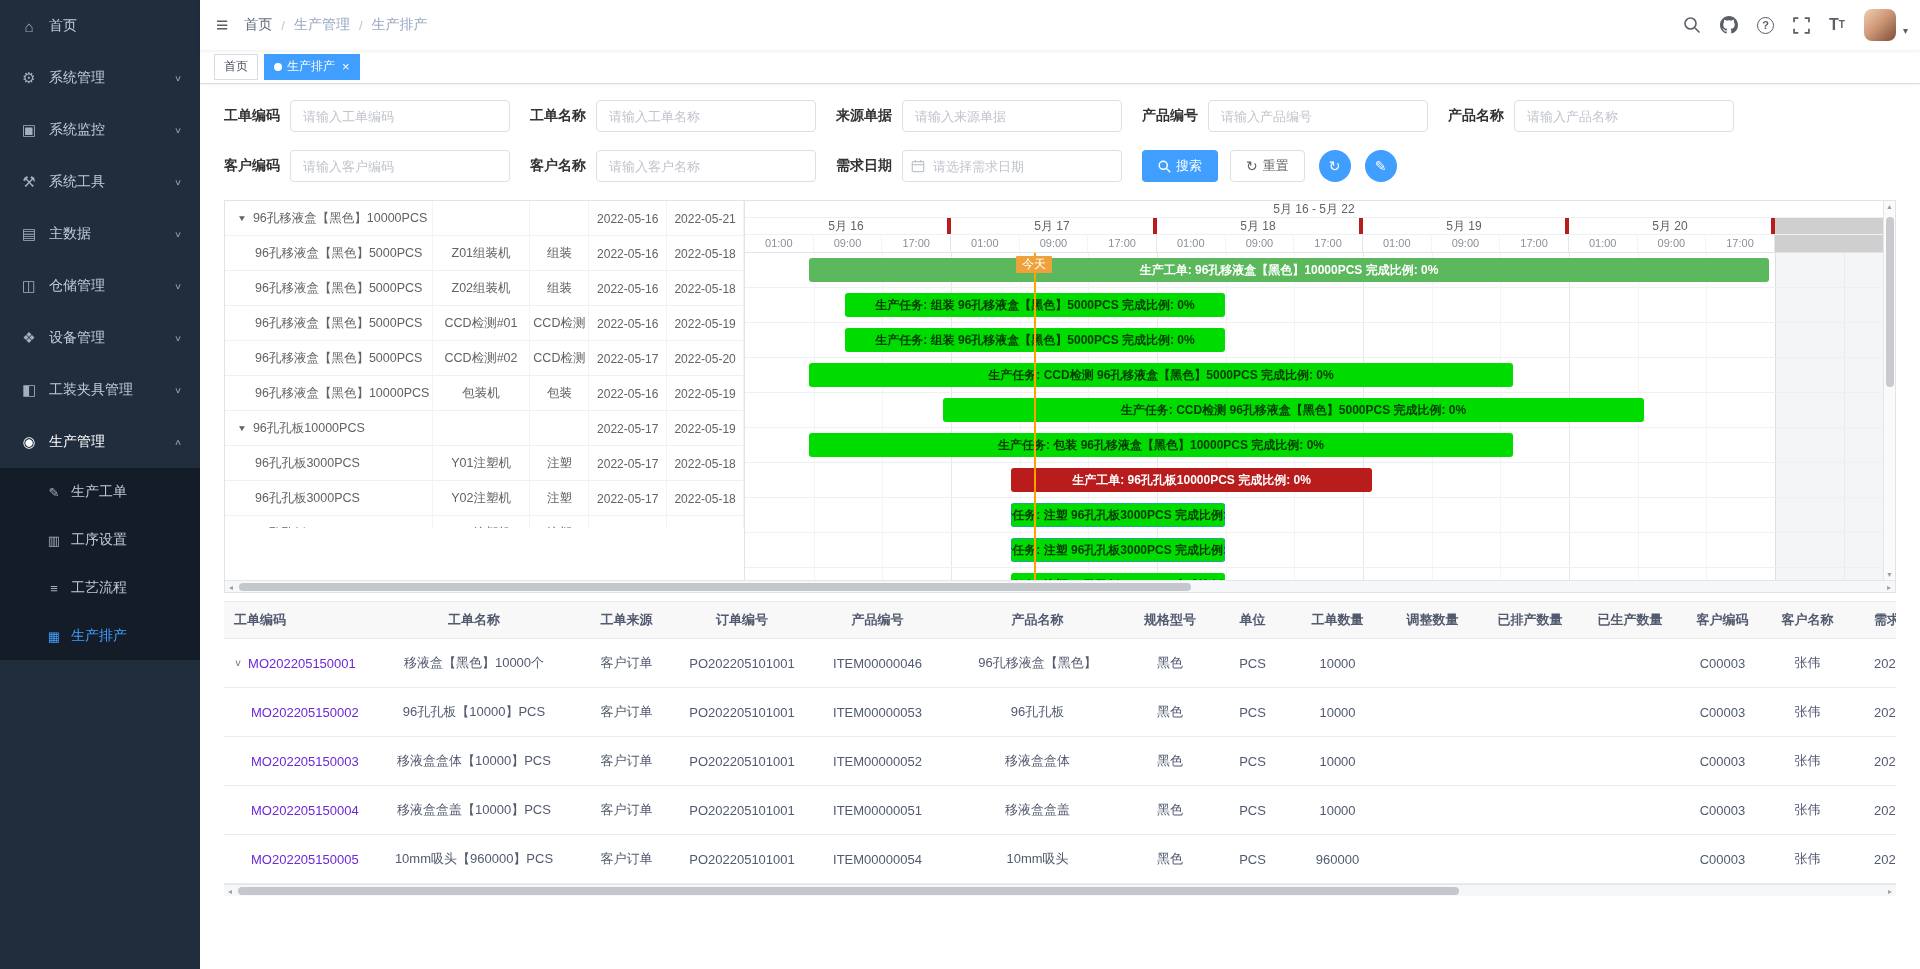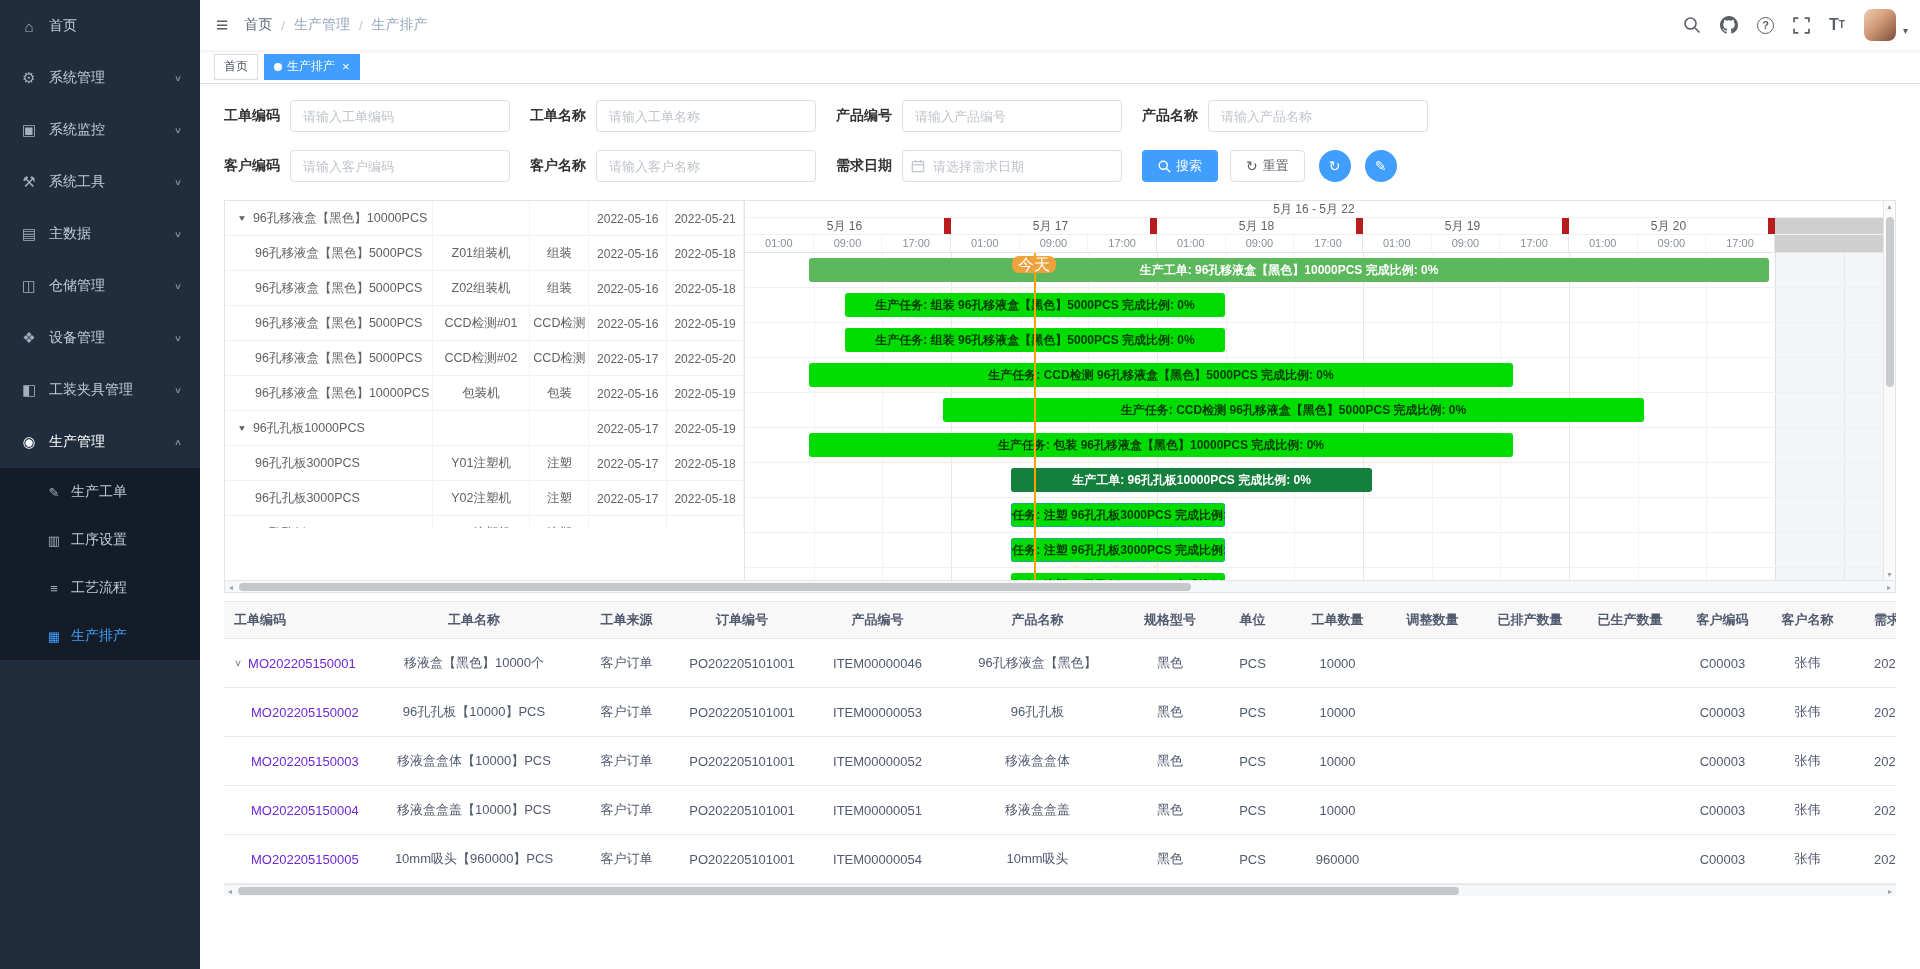--- a/index.html
+++ b/index.html
@@ -92,43 +92,43 @@
 .g-row.partial{height:12px;overflow:hidden;border-bottom:none}
 .g-cell{font-size:12.5px;color:#606266;height:35px;display:flex;align-items:center;justify-content:center;
   border-right:1px solid #f2f3f7;overflow:hidden;white-space:nowrap}
 .g-cell.name{justify-content:flex-start;padding-left:12px}
 .g-cell.name.child{padding-left:30px}
 .caret{color:#606266;font-size:10px;margin-right:6px;transform:scaleY(.85)}
 .g-right{flex:1;position:relative;overflow:hidden;min-width:0}
 .g-range{height:17px;font-size:12px;color:#606266;text-align:center;line-height:16px;border-bottom:1px solid #eef0f4}
 .g-days{display:flex;height:17px;border-bottom:1px solid #eef0f4}
 .g-day{width:206px;flex:0 0 206px;font-size:12px;color:#606266;text-align:center;line-height:16px;
-  border-right:7px solid #b91c1c}
+  border-right:4px solid #b91c1c}
 .g-day.weekend{flex:1 1 auto;width:auto;background:#cfcfcf;border-right:none}
 .g-hours{display:flex;height:18px;border-bottom:1px solid #e0e3e8}
 .g-hour{width:68.66px;flex:0 0 68.66px;font-size:11px;color:#8a9099;text-align:center;line-height:17px;
   border-right:1px solid #f3f4f7}
 .g-hour.day-end{border-right-color:#e4e6ea}
 .weekend-fill{flex:1;background:#cfcfcf}
 .g-body{position:relative;height:327px;overflow:hidden}
 .v-line{position:absolute;top:0;bottom:0;width:1px;background:#e6e8ec}
 .v-line.tick{background:#f3f4f7}
 .weekend-band{position:absolute;top:0;bottom:0;background:rgba(120,130,140,.08)}
 .bar-row{position:relative;height:35px;border-bottom:1px solid #eef0f4}
 .bar-row.partial{height:12px;overflow:hidden;border-bottom:none}
 .gbar{position:absolute;top:5px;height:24px;border-radius:3px;font-size:12px;font-weight:bold;
   display:flex;align-items:center;justify-content:center;overflow:hidden;white-space:nowrap;
   cursor:pointer;padding:0 4px}
 .gbar.order{background:#5cb85c;color:#fff}
-.gbar.order.light{background:#15803d}
+.gbar.order.light{background:#b91c1c}
 .gbar.task{background:#00db00;color:#033a00}
 .gbar.selected{outline:1px dashed #2d8cf0;outline-offset:-1px}
 .today-line{position:absolute;top:0;bottom:0;width:2px;background:#ffa200;z-index:6}
 .today-tag{position:absolute;top:3px;transform:translateX(-50%);background:#efa23b;color:#fff;
-  font-size:16px;height:17px;line-height:17px;padding:0 6px;border-radius:7px;z-index:7}
+  font-size:12px;height:17px;line-height:17px;padding:0 6px;border-radius:1px;z-index:7}
 .g-vscroll{width:12px;flex:0 0 12px;background:#fafafa;border-left:1px solid #e4e6ea;position:relative}
 .vs-arrow{position:absolute;left:0;width:100%;text-align:center;font-size:7px;color:#9aa0a8}
 .vs-arrow.up{top:2px}.vs-arrow.down{bottom:2px}
 .vs-thumb{position:absolute;left:2px;width:8px;border-radius:4px;background:#c8cace;top:16px;height:170px}
 
 
 .h-scroll{height:12px;background:#f6f7f9;border-top:1px solid #e4e6ea;position:relative}
 .hs-arrow{position:absolute;top:0;width:12px;height:12px;display:flex;align-items:center;
   justify-content:center;font-size:8px;color:#9aa0a8}
 .hs-arrow.left{left:0}.hs-arrow.right{right:0}
@@ -275,20 +275,24 @@
           <div class="filter-row">
             <div class="f-group">
               <label class="f-label">工单编码</label>
               <div class="f-input"><input placeholder="请输入工单编码" style=""></div>
             </div>
             <div class="f-group">
               <label class="f-label">工单名称</label>
               <div class="f-input"><input placeholder="请输入工单名称" style=""></div>
             </div>
             <div class="f-group">
+              <label class="f-label">来源单据</label>
+              <div class="f-input"><input placeholder="请输入来源单据" style=""></div>
+            </div>
+            <div class="f-group">
               <label class="f-label">产品编号</label>
               <div class="f-input"><input placeholder="请输入产品编号" style=""></div>
             </div>
             <div class="f-group">
               <label class="f-label">产品名称</label>
               <div class="f-input"><input placeholder="请输入产品名称" style=""></div>
             </div>
           </div>
           <div class="filter-row">
             <div class="f-group">

